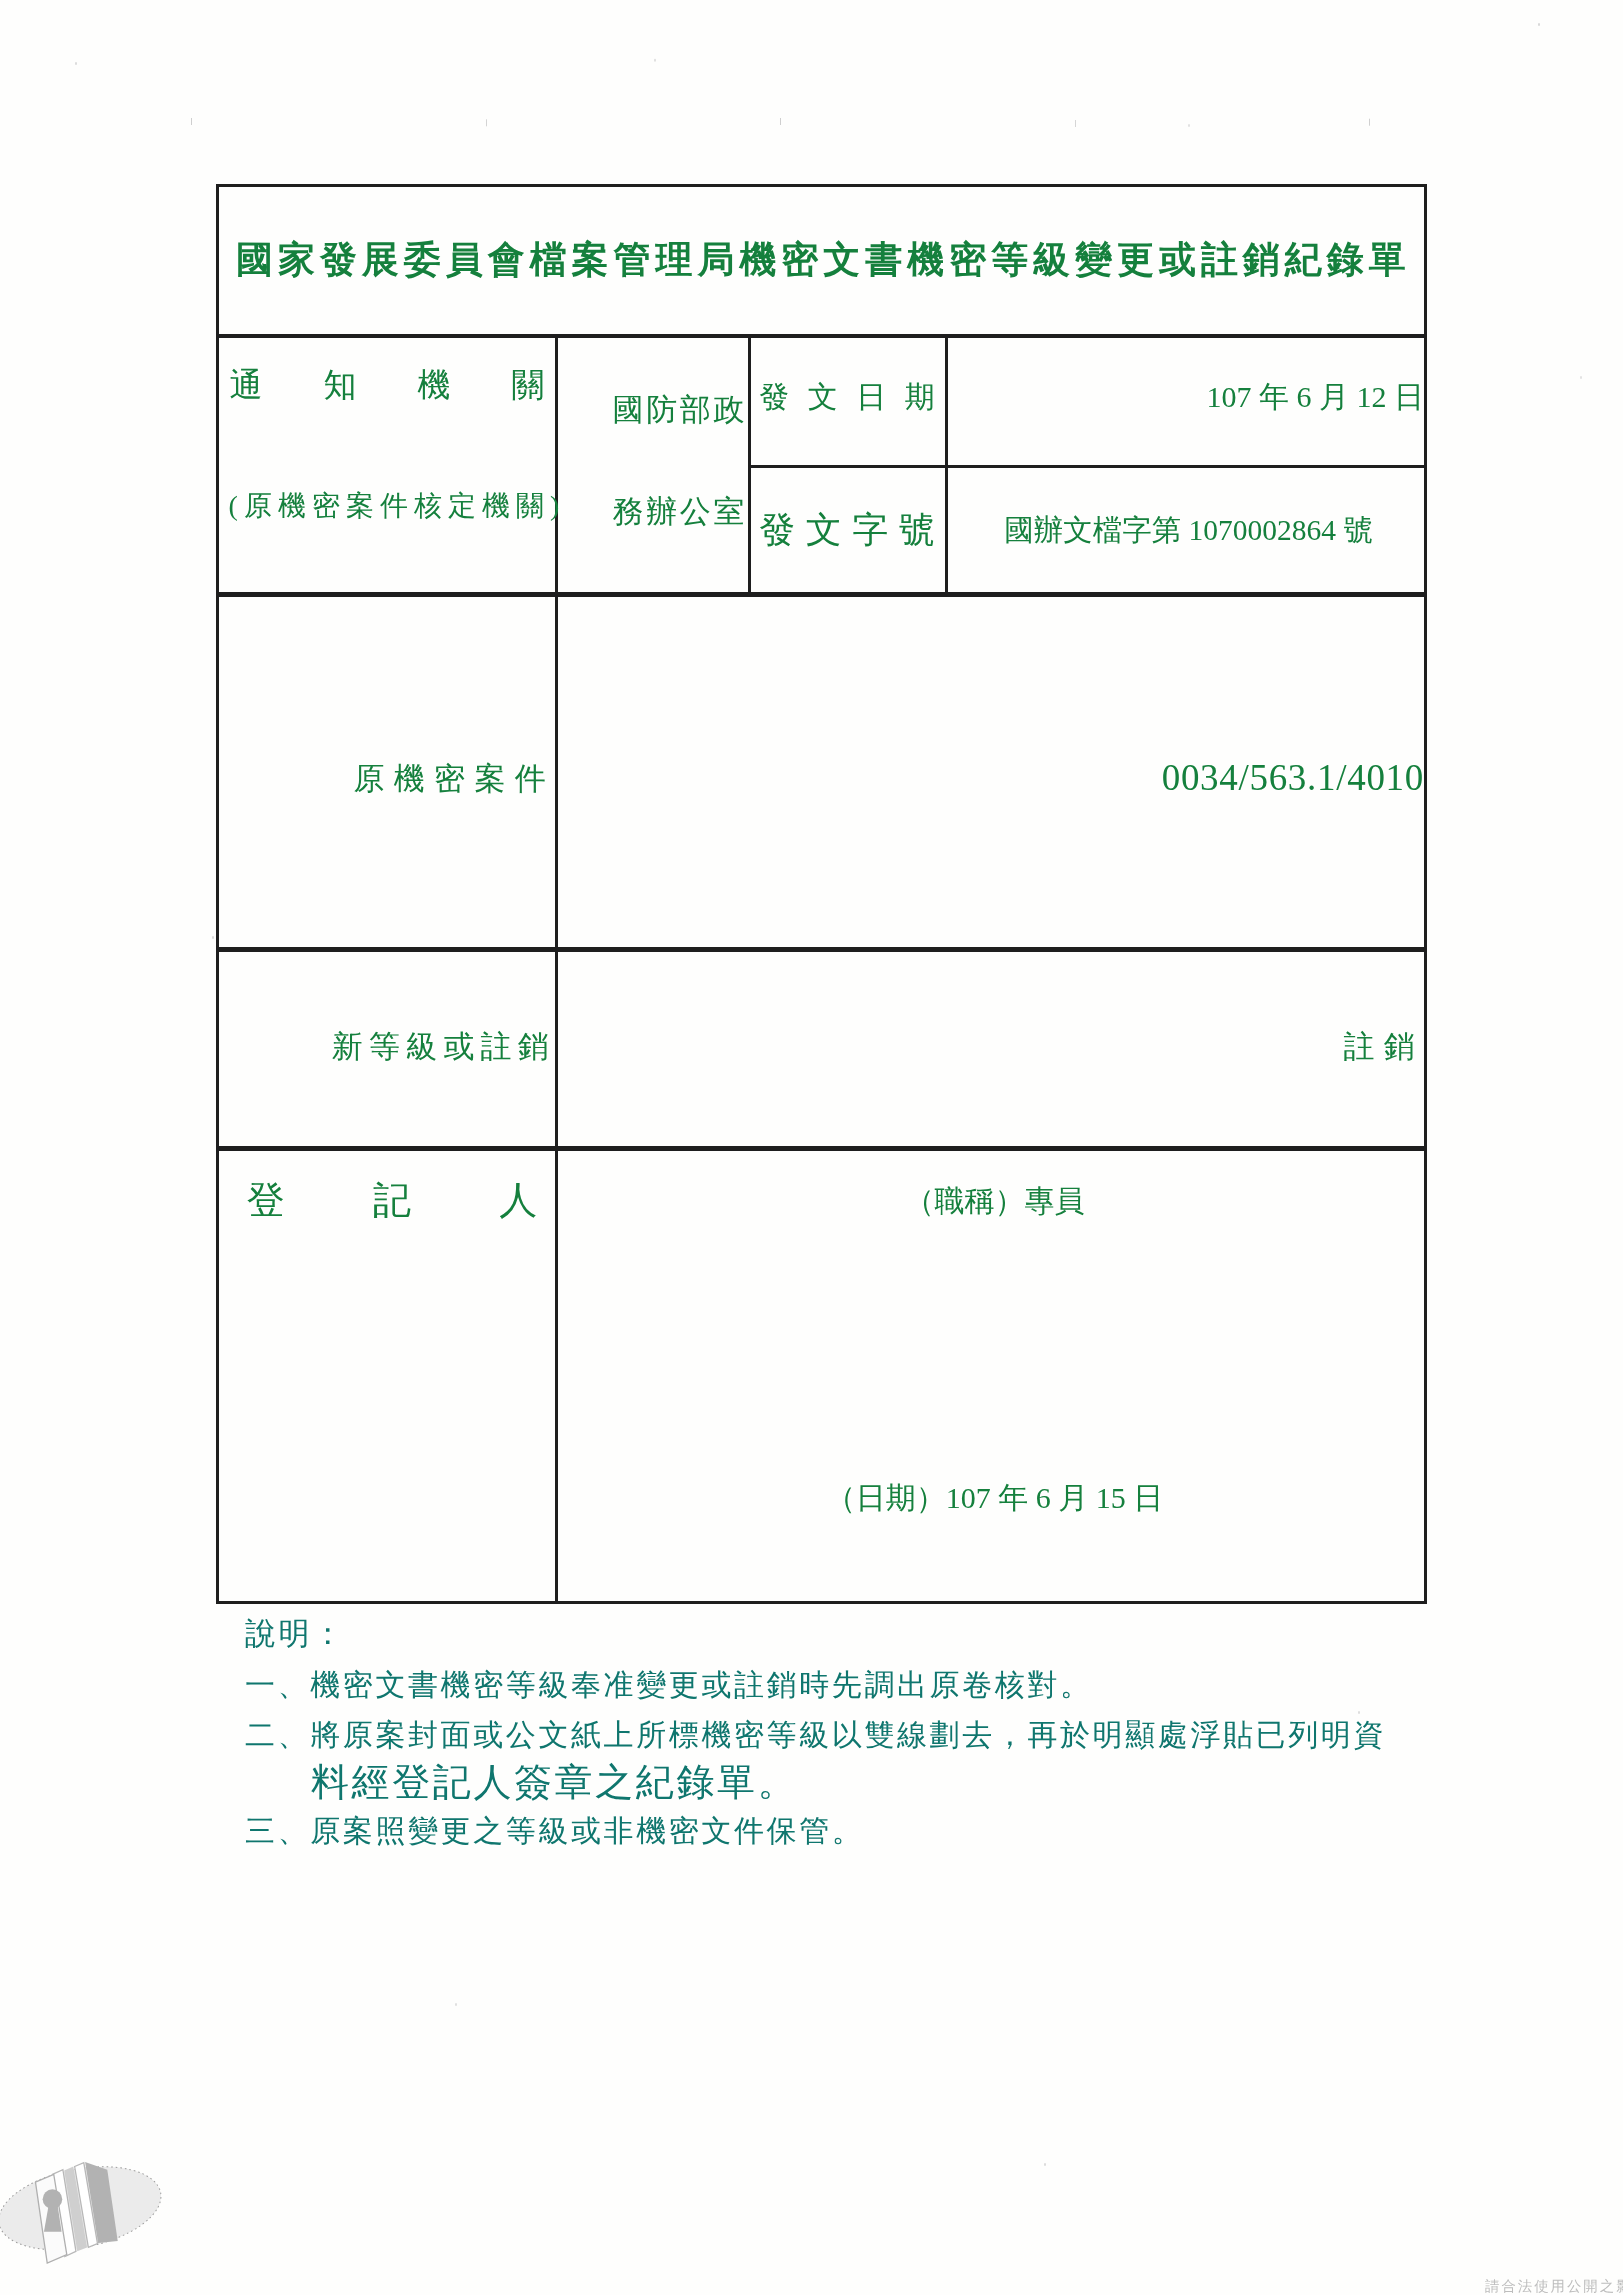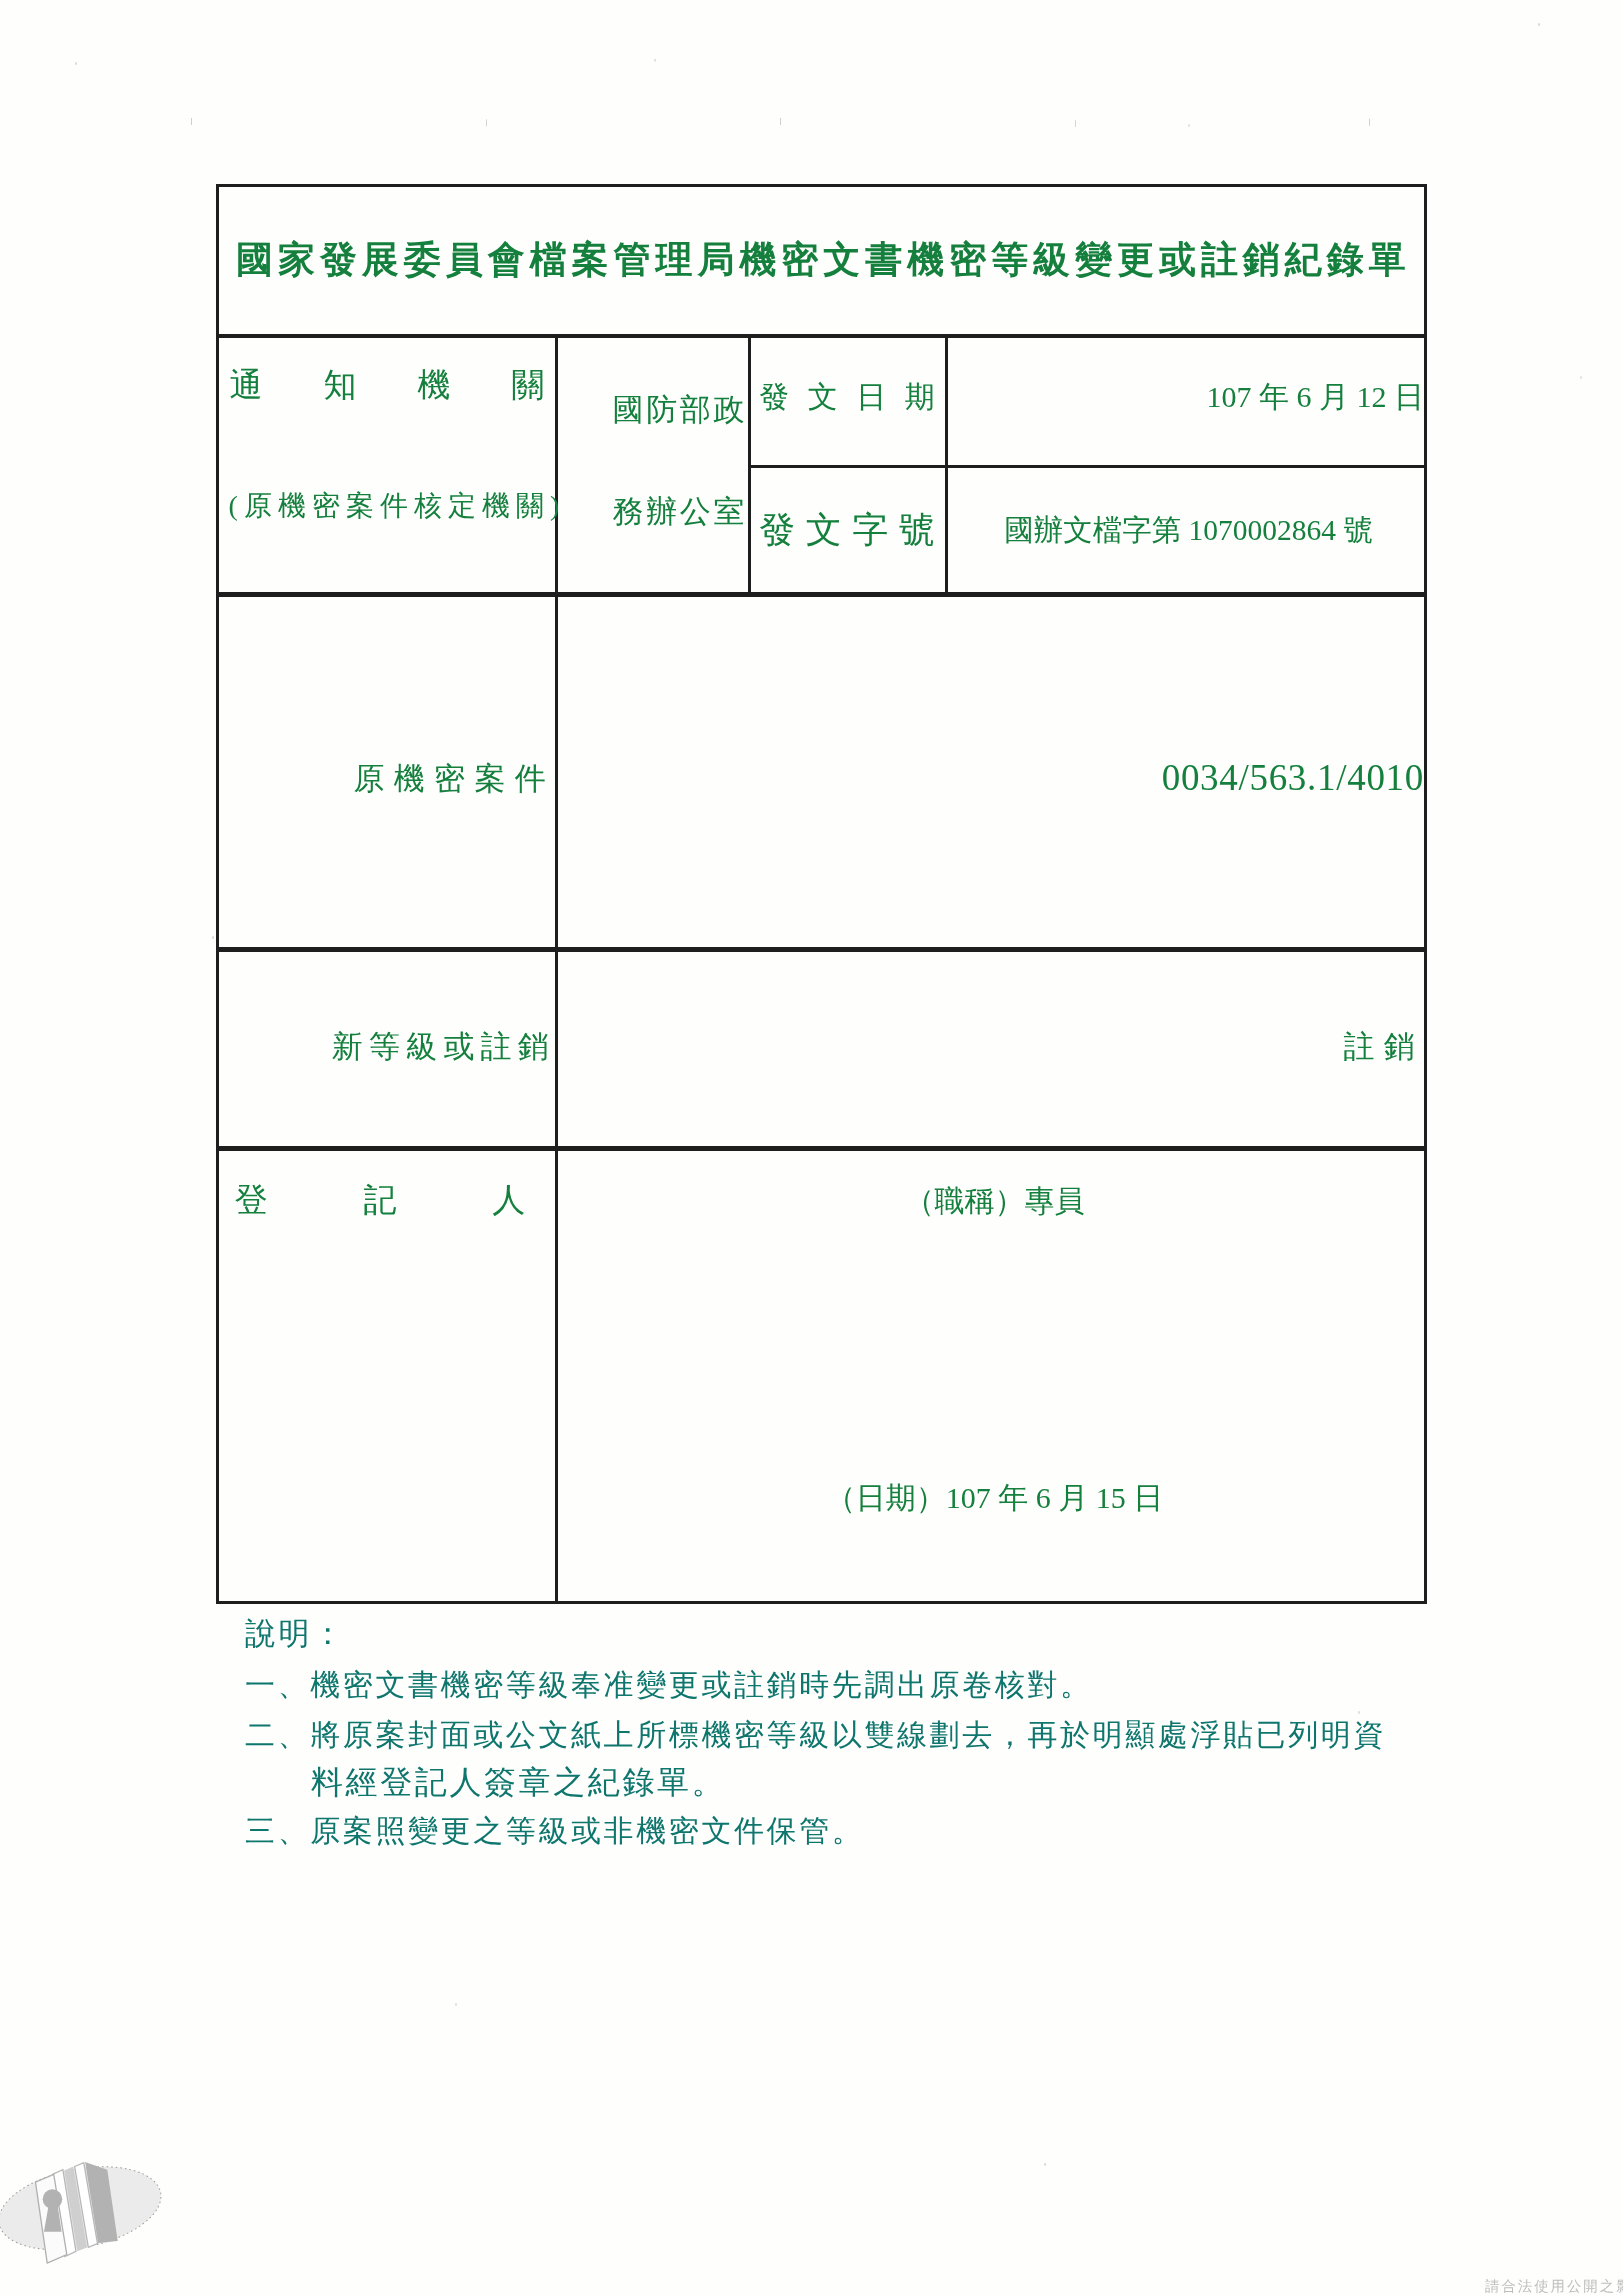--- a/index.html
+++ b/index.html
@@ -38,33 +38,33 @@
   .agency-line1{left:338px;width:190px;top:202px;height:41px;line-height:41px;font-size:31px;letter-spacing:2.6px;}
   .agency-line2{left:338px;width:190px;top:304px;height:41px;line-height:41px;font-size:31px;letter-spacing:2.6px;}
   .date-label{left:531px;width:194px;top:189px;height:41px;line-height:41px;font-size:30px;padding:0 9.2px;}
   .date-value{left:729px;right:0;top:189px;height:41px;line-height:41px;font-size:30px;}
   .no-label{left:531px;width:194px;top:323px;height:41px;line-height:41px;font-size:36px;padding:0 9.2px;}
   .no-value{left:729px;right:0;top:323px;height:41px;line-height:41px;font-size:29.5px;padding-left:5.2px;text-align:center;}
   .case-label{left:0;width:336px;top:571px;height:42px;line-height:42px;font-size:31px;letter-spacing:0.3em;padding-left:0.3em;}
   .case-value{left:338px;right:0;top:567px;height:47px;line-height:47px;font-size:37px;letter-spacing:0.7px;}
   .level-label{left:0;width:336px;top:839px;height:42px;line-height:42px;font-size:31px;letter-spacing:0.2em;padding-left:0.2em;}
   .level-value{left:338px;right:0;top:838px;height:43px;line-height:43px;font-size:31px;letter-spacing:9.2px;padding-left:9.2px;}
-  .reg-label{left:4px;width:314px;top:992px;height:43px;line-height:43px;font-size:33px;padding:0 11.8px;}
+  .reg-label{left:16px;width:314px;top:992px;height:43px;line-height:43px;font-size:38px;padding:0 11.8px;}
   .reg-line{left:338px;right:0;height:43px;line-height:43px;font-size:30px;padding-left:7.9px;text-align:center;}
   .reg-line.l1{top:992px;}
   .reg-line.l2{top:1134px;}
   .reg-line.l3{top:1289px;}
 
   
   .notes{position:absolute;left:0;top:0;}
   .note-line{position:absolute;height:34px;line-height:34px;white-space:nowrap;color:#0f766e;}
   .note-heading{left:245px;top:1617px;font-size:31px;letter-spacing:2.6px;}
   .note-1{left:245px;top:1668px;font-size:30px;letter-spacing:2.6px;}
   .note-2a{left:245px;top:1718px;font-size:30px;letter-spacing:2.6px;}
-  .note-2b{left:311px;top:1765px;font-size:32px;letter-spacing:2.6px;}
+  .note-2b{left:311px;top:1765px;font-size:38px;letter-spacing:2.6px;}
   .note-3{left:245px;top:1814px;font-size:30px;letter-spacing:2.6px;}
 
   
   .footer-wm{
     position:absolute;left:1485px;top:2277px;
     font-size:14.4px;letter-spacing:2px;color:#bdbdbd;white-space:nowrap;
   }
   .logo{position:absolute;left:-5.2px;top:2148px;width:173px;height:131px;}
   .tickmarks{position:absolute;left:191px;top:118px;width:1.3px;height:7.2px;background:#cfcfcf;
     box-shadow:295px 1.3px #d4d4d4, 589px 0 #cfcfcf, 884px 2px #d6d6d6, 1178px 0.7px #d0d0d0;}

